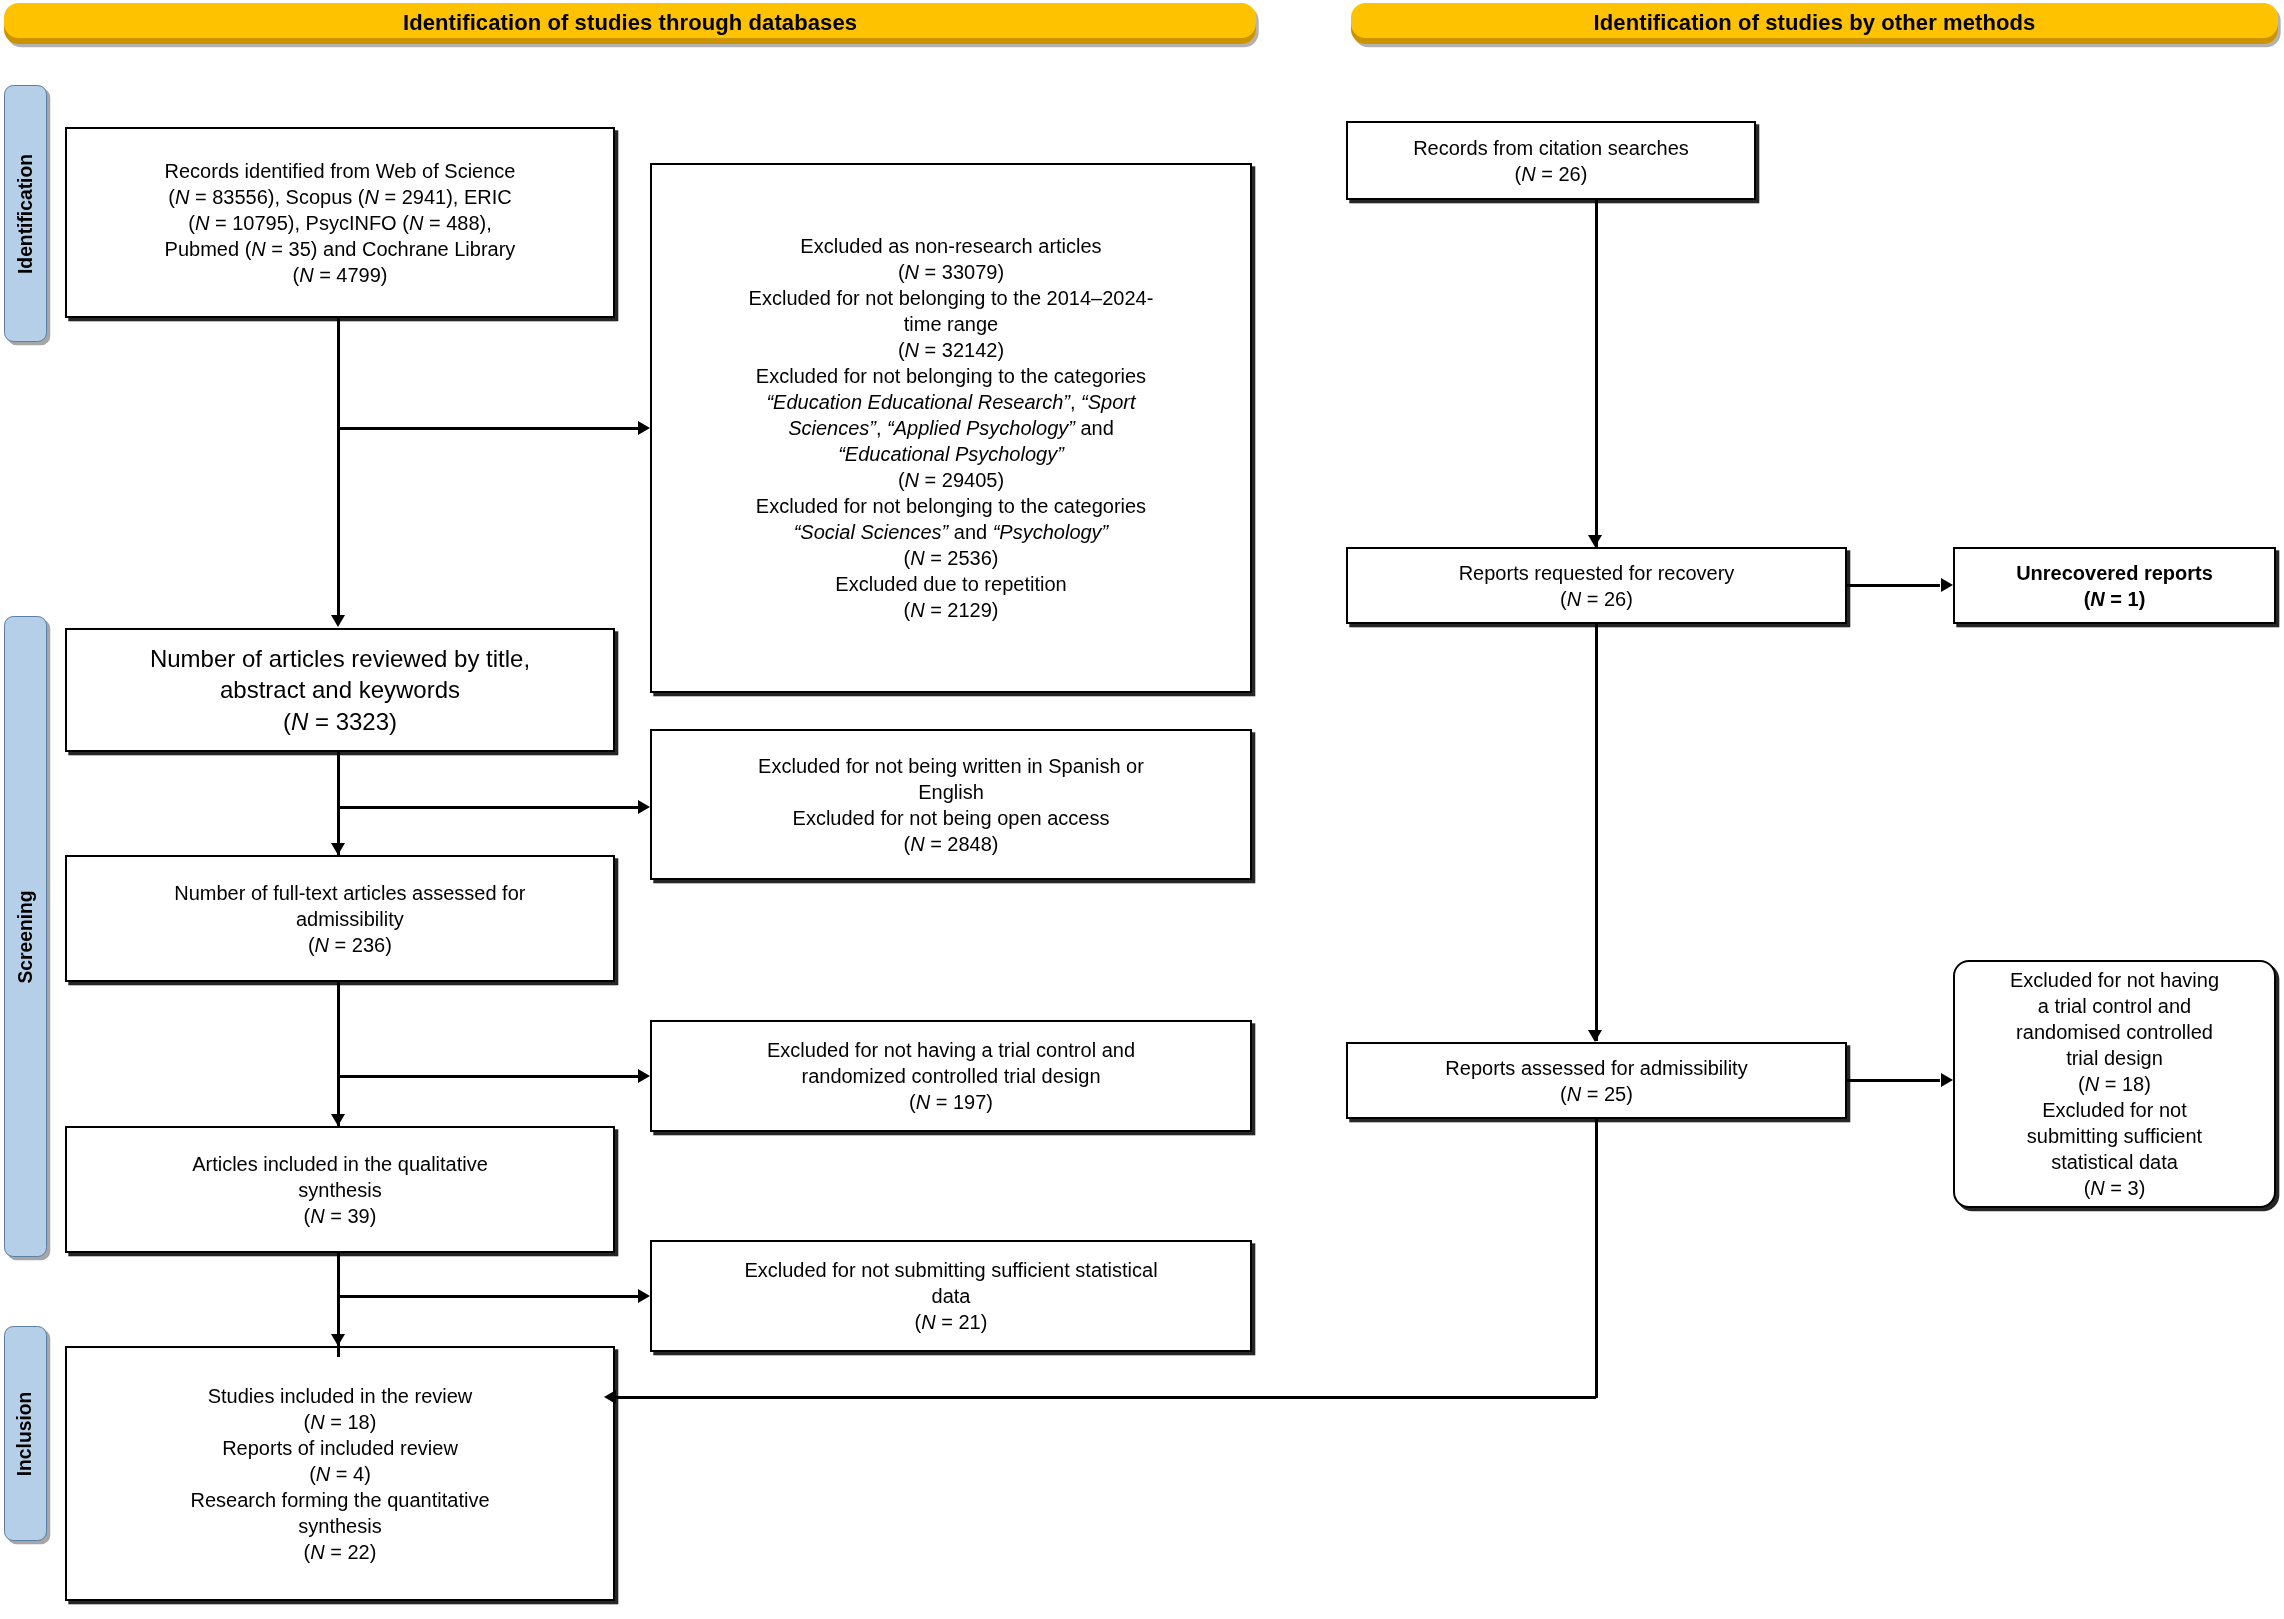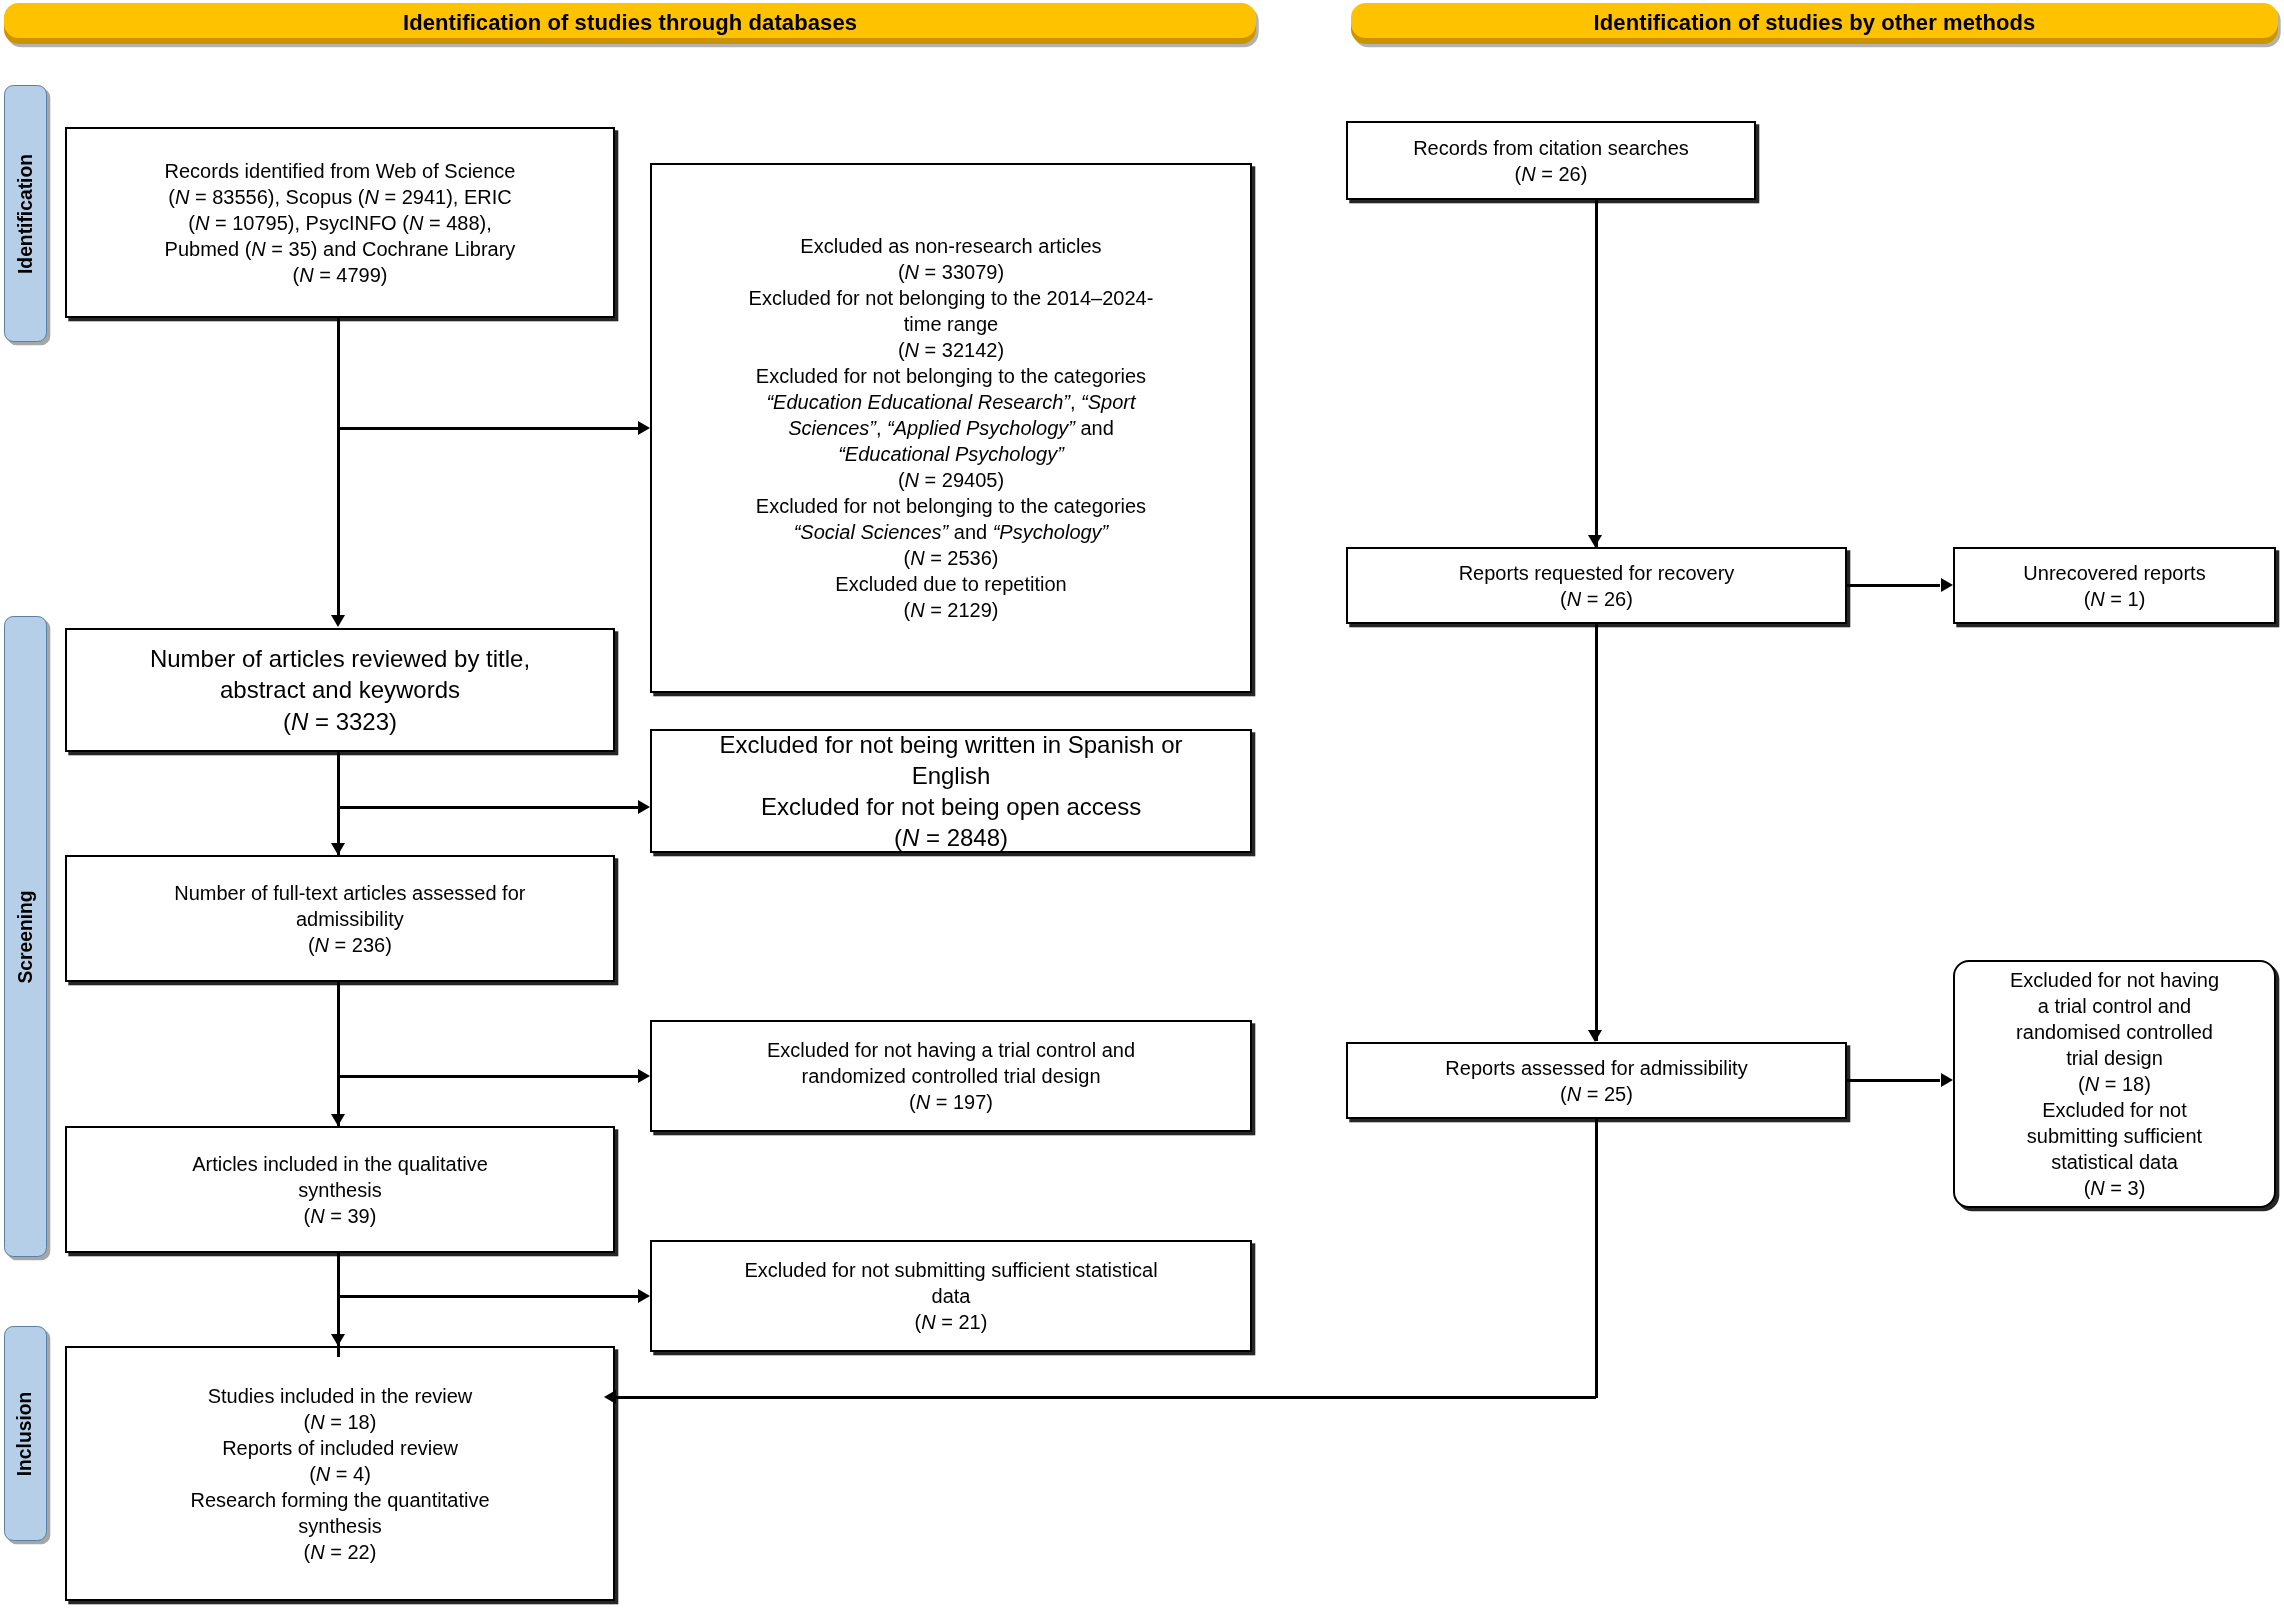--- a/index.html
+++ b/index.html
@@ -111,21 +111,21 @@
   </div>
 
   <div class="box" style="left:65px;top:628px;width:550px;height:124px;font-size:24px;">
     <div class="txt">
       <div>Number of articles reviewed by title,</div>
       <div>abstract and keywords</div>
       <div><span>(</span><i>N</i><span> = 3323)</span></div>
     </div>
   </div>
 
-  <div class="box" style="left:650px;top:729px;width:602px;height:124px;font-size:24px;">
+  <div class="box" style="left:650px;top:729px;width:602px;height:151px;font-size:20px;">
     <div class="txt">
       <div>Excluded for not being written in Spanish or</div>
       <div>English</div>
       <div>Excluded for not being open access</div>
       <div><span>(</span><i>N</i><span> = 2848)</span></div>
     </div>
   </div>
 
   <div class="box" style="left:65px;top:855px;width:550px;height:127px;font-size:20px;padding-left:29px;">
     <div class="txt">
@@ -178,21 +178,21 @@
     </div>
   </div>
 
   <div class="box" style="left:1346px;top:547px;width:501px;height:77px;font-size:20px;">
     <div class="txt">
       <div>Reports requested for recovery</div>
       <div><span>(</span><i>N</i><span> = 26)</span></div>
     </div>
   </div>
 
-  <div class="box" style="left:1953px;top:547px;width:323px;height:77px;font-size:20px;">
+  <div class="box" style="left:1953px;top:547px;width:323px;height:77px;font-size:20px;font-weight:bold;">
     <div class="txt">
       <div>Unrecovered reports</div>
       <div><span>(</span><i>N</i><span> = 1)</span></div>
     </div>
   </div>
 
   <div class="box" style="left:1346px;top:1042px;width:501px;height:77px;font-size:20px;">
     <div class="txt">
       <div>Reports assessed for admissibility</div>
       <div><span>(</span><i>N</i><span> = 25)</span></div>

